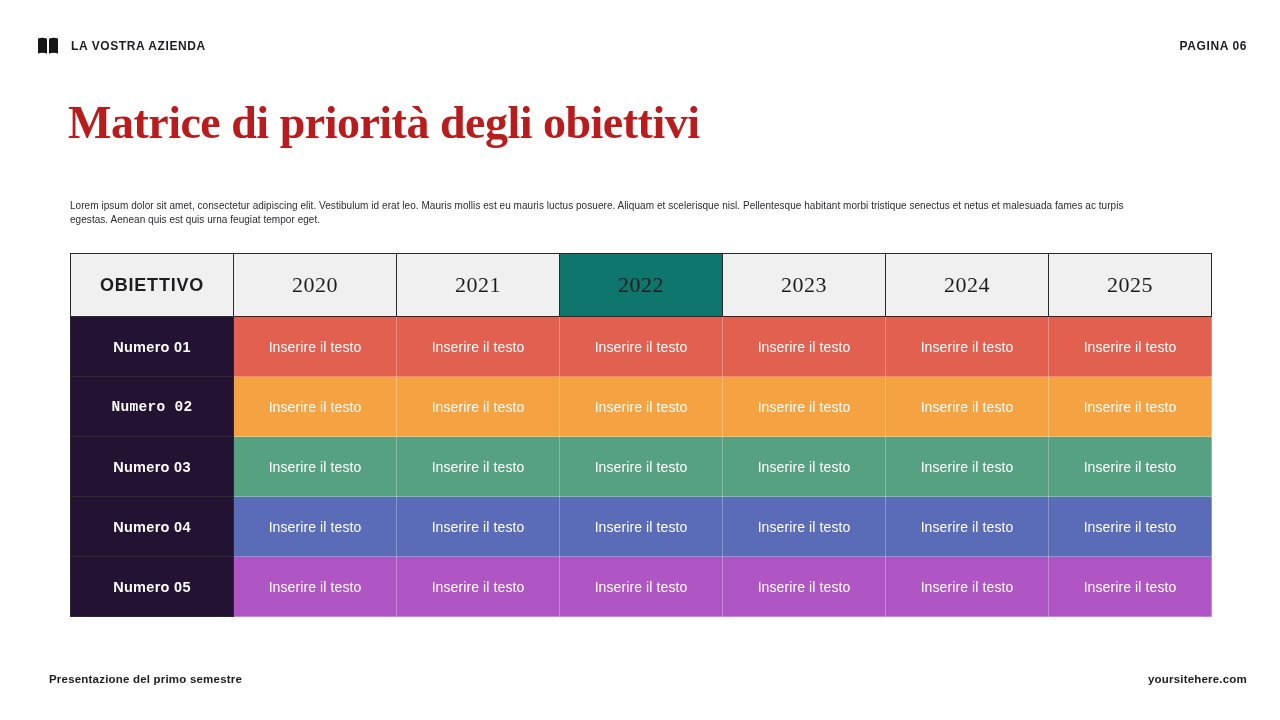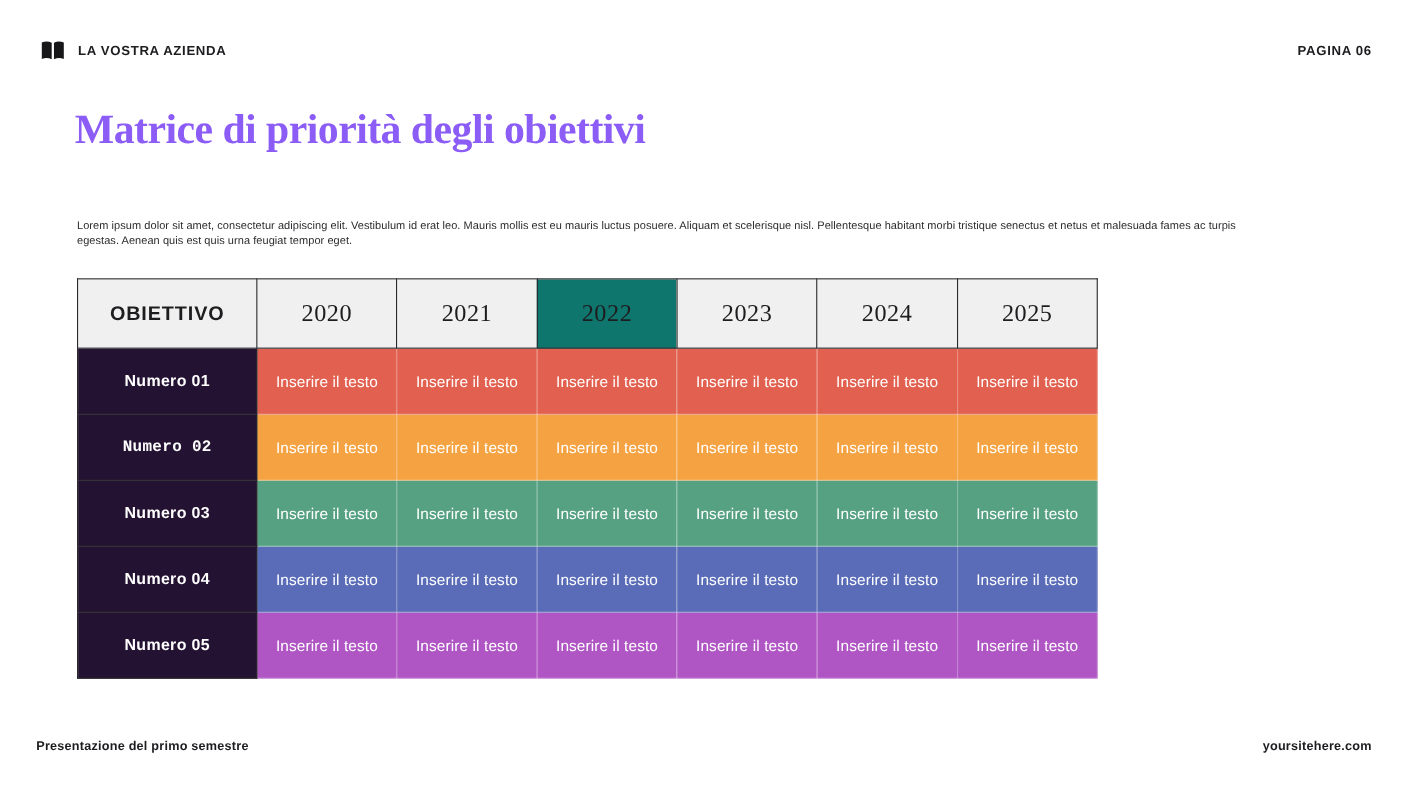--- a/index.html
+++ b/index.html
@@ -43,42 +43,42 @@
     color: #1d1d20;
   }
 
   
   .title {
     position: absolute;
     top: 98px;
     left: 68px;
     font-family: "Liberation Serif", serif;
     font-weight: bold;
-    font-size: 38px;
+    font-size: 46px;
     line-height: 1.1;
     letter-spacing: -0.5px;
-    color: #8b5cf6;
+    color: #b91c1c;
   }
   .intro {
     position: absolute;
     top: 199px;
     left: 70px;
     width: 1080px;
     font-size: 10px;
     line-height: 1.4;
     color: #2b2b2e;
     letter-spacing: 0.05px;
   }
 
   
   .table-wrap {
     position: absolute;
     top: 253px;
     left: 70px;
-    width: 928px;
+    width: 1142px;
   }
   table {
     border-collapse: collapse;
     width: 100%;
     table-layout: fixed;
   }
   col.c-obj { width: 163px; }
 
   thead th {
     background: #f0f0f0;
@@ -116,21 +116,21 @@
   }
   tbody td.cell {
     color: #ffffff;
     font-size: 14px;
     letter-spacing: 0.1px;
   }
 
   
   .footer-left {
     position: absolute;
-    left: 19px;
+    left: 35px;
     bottom: 35px;
     font-size: 11.5px;
     font-weight: bold;
     color: #1d1d20;
     letter-spacing: 0.2px;
     padding-left: 14px;
   }
   .footer-right {
     position: absolute;
     right: 33px;

